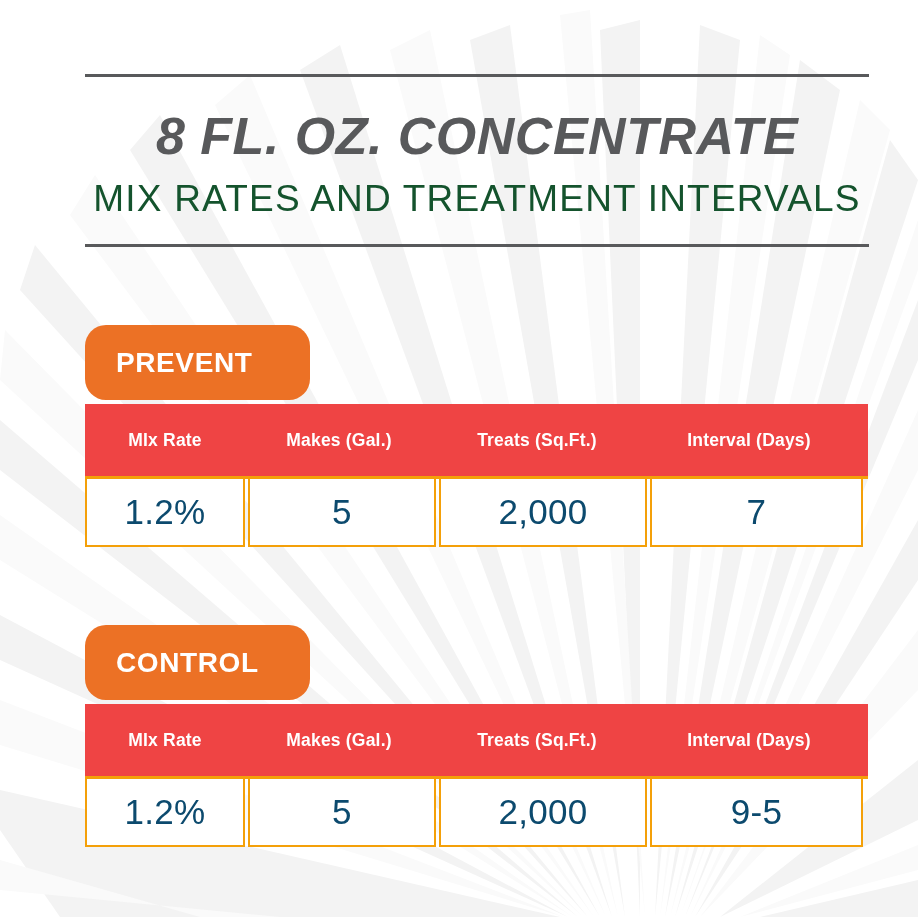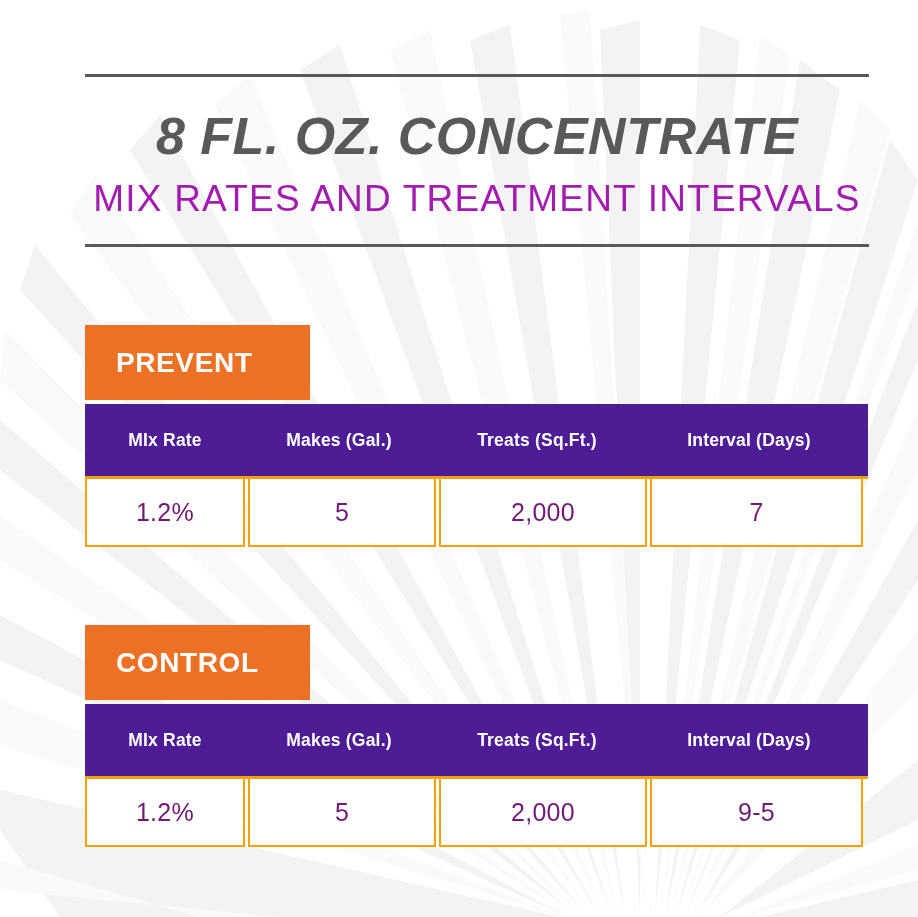--- a/index.html
+++ b/index.html
@@ -55,21 +55,21 @@
     color: #58595B;
     text-align: center;
     letter-spacing: 0.5px;
     margin: 33px 0 0 0;
     line-height: 1.0;
     white-space: nowrap;
   }
   .title-sub {
     font-size: 37px;
     font-weight: normal;
-    color: #a21caf;
+    color: #14532d;
     text-align: center;
     letter-spacing: 1.2px;
     margin: 18px 0 0 0;
     line-height: 1.0;
     white-space: nowrap;
   }
   .rule-bottom {
     margin-top: 27px;
   }
 
@@ -83,36 +83,37 @@
   #table-control { top: 625px; }
 
   .banner {
     display: inline-block;
     background: #EC7125;
     padding: 0;
     width: 225px;
     height: 75px;
     box-sizing: border-box;
     position: relative;
+    border-radius: 21px;
   }
   .banner-label {
     position: absolute;
     left: 31px;
     top: 50%;
     transform: translateY(-50%);
     color: #FFFFFF;
     font-size: 28px;
     font-weight: bold;
     letter-spacing: 0.6px;
     line-height: 1;
   }
 
   .head-row {
     display: flex;
-    background: #4c1d95;
+    background: #ef4444;
     height: 72px;
     width: 783px;
     text-align: right;
   }
   .head-cell {
     display: flex;
     align-items: center;
     justify-content: center;
     color: #FFFFFF;
     font-size: 17.5px;
@@ -129,22 +130,22 @@
     border-top: 3px solid #F4A009;
   }
   .data-cell {
     display: flex;
     align-items: center;
     justify-content: center;
     box-sizing: border-box;
     background: #FFFFFF;
     border: 2px solid #F4A009;
     border-top: none;
-    color: #701a75;
-    font-size: 25px;
+    color: #0c4a6e;
+    font-size: 35px;
     font-weight: normal;
     letter-spacing: 0.3px;
     margin-right: 3px;
   }
   .data-cell:last-child { margin-right: 0; }
 
   
   .col-1 { width: 160px; flex: 0 0 160px; }
   .col-2 { width: 188px; flex: 0 0 188px; }
   .col-3 { width: 208px; flex: 0 0 208px; }

